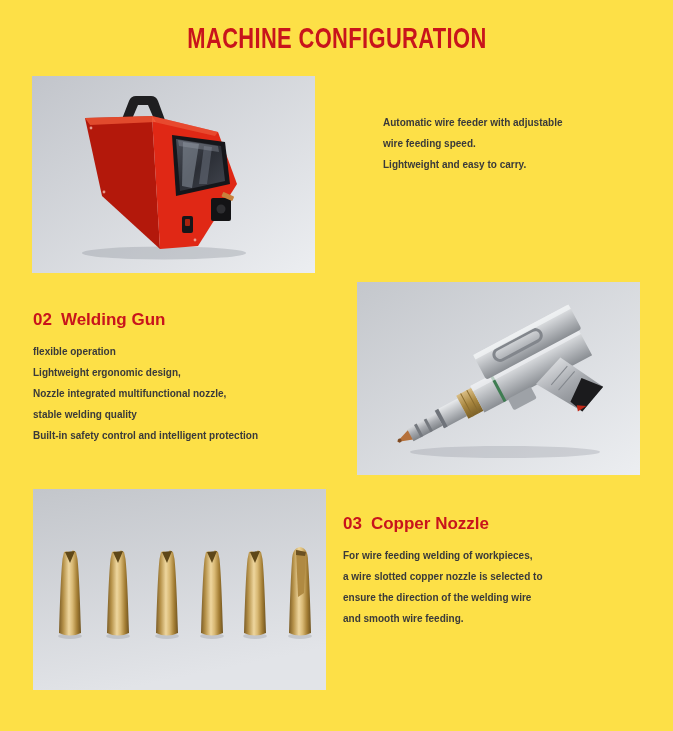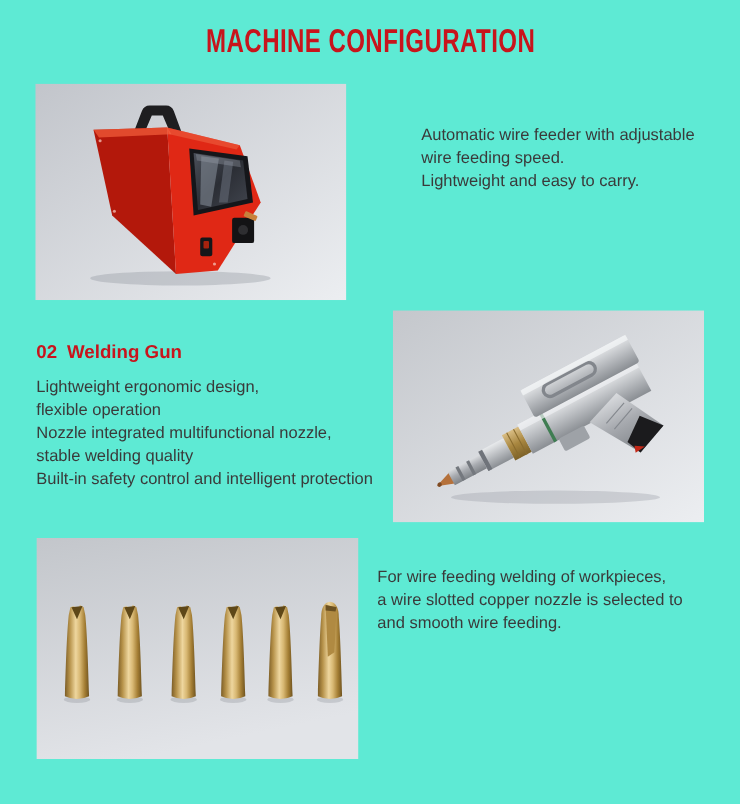--- a/index.html
+++ b/index.html
@@ -11,41 +11,41 @@
     --brass:#c9a75c;
     --steel:#b9bcc0;
   }
   *{margin:0;padding:0;box-sizing:border-box;}
   html,body{background:#ffffff;}
   body{
     width:673px;height:731px;position:relative;overflow:hidden;
     font-family:"Liberation Sans","DejaVu Sans",sans-serif;
     -webkit-font-smoothing:antialiased;
   }
-  .page{position:absolute;inset:0;background:#5eead4;}
+  .page{position:absolute;inset:0;background:#fde047;}
   .page-title{
     position:absolute;top:22px;left:0;width:673px;text-align:center;
     color:var(--accent-red);font-weight:700;font-size:30px;line-height:32px;
   }
   .page-title .squeeze{display:inline-block;transform:scaleX(0.73);transform-origin:center;white-space:nowrap;letter-spacing:0.5px;}
   .img-panel{position:absolute;overflow:hidden;}
   .img-panel svg{display:block;width:100%;height:100%;}
   .panel-1{left:32px;top:76px;width:283px;height:197px;}
   .panel-2{left:357px;top:282px;width:283px;height:193px;}
   .panel-3{left:33px;top:489px;width:293px;height:201px;}
   .text-block{position:absolute;}
   .text-1{left:383px;top:112px;width:272px;}
   .text-2{left:33px;top:310px;width:330px;}
   .text-3{left:343px;top:514px;width:320px;}
   .sec-heading{
     color:var(--accent-red);font-weight:700;font-size:17px;line-height:20px;
     margin-bottom:11px;white-space:nowrap;
   }
   .sec-heading .num{margin-right:9px;}
-  .sec-body{color:var(--body-text);font-size:15px;line-height:21px;}
+  .sec-body{color:var(--body-text);font-size:10px;line-height:21px;font-weight:bold;}
   .sec-body .line{white-space:nowrap;}
 </style>
 </head>
 <body>
 
 <div class="page">
 
   <h1 class="page-title">
     <span class="squeeze">MACHINE CONFIGURATION</span>
   </h1>
@@ -104,22 +104,22 @@
       <div class="line">wire feeding speed.</div>
       <div class="line">Lightweight and easy to carry.</div>
     </div>
   </div>
 
   <div class="text-block text-2">
     <div class="sec-heading">
       <span class="num">02</span><span>Welding Gun</span>
     </div>
     <div class="sec-body">
+      <div class="line">flexible operation</div>
       <div class="line">Lightweight ergonomic design,</div>
-      <div class="line">flexible operation</div>
       <div class="line">Nozzle integrated multifunctional nozzle,</div>
       <div class="line">stable welding quality</div>
       <div class="line">Built-in safety control and intelligent protection</div>
     </div>
   </div>
 
   <div class="img-panel panel-2">
     <svg viewBox="0 0 283 193" xmlns="http://www.w3.org/2000/svg">
       <defs>
         <linearGradient id="bg2" x1="0" y1="0" x2="1" y2="1">
@@ -228,20 +228,24 @@
       </g>
       <g>
         <path d="M256 144 C257 108 258 84 259 72 Q259 59 267 58 Q275 59 275 72 C276 84 277 108 278 144 Q267 149 256 144 Z" fill="url(#brassN)"></path>
         <polygon points="263,61 273,63 271,104 265,108" fill="#b08a42"></polygon>
         <polygon points="263,61 273,63 272,67 263,66" fill="#6b5122"></polygon>
       </g>
     </svg>
   </div>
 
   <div class="text-block text-3">
+    <div class="sec-heading">
+      <span class="num">03</span><span>Copper Nozzle</span>
+    </div>
     <div class="sec-body">
       <div class="line">For wire feeding welding of workpieces,</div>
       <div class="line">a wire slotted copper nozzle is selected to</div>
+      <div class="line">ensure the direction of the welding wire</div>
       <div class="line">and smooth wire feeding.</div>
     </div>
   </div>
 
 </div>
 
 </body></html>

